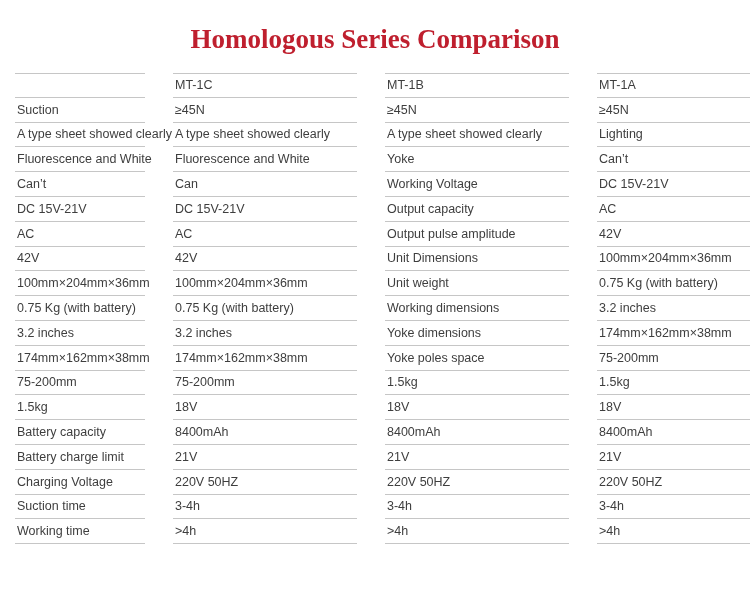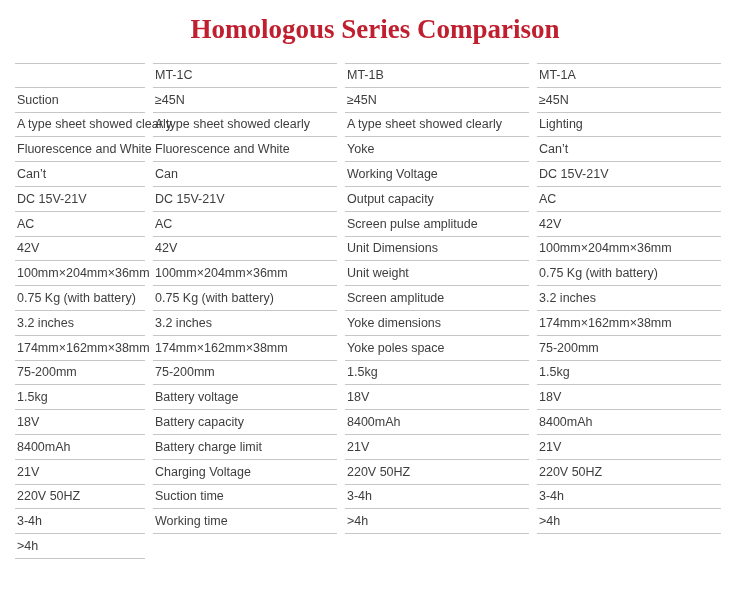--- a/index.html
+++ b/index.html
@@ -10,36 +10,36 @@
   }
   *{box-sizing:border-box;}
   html,body{margin:0;padding:0;}
   body{
     width:750px;height:599px;
     background:var(--bg-color);
     font-family:"Liberation Sans",sans-serif;
     overflow:hidden;
   }
   .title{
-    margin:0;
+    margin:10px;
     padding-top:14px;
     height:34px;
     text-align:center;
     font-family:"Liberation Serif",serif;
     font-weight:bold;
     font-size:27px;
     line-height:30px;
     color:var(--title-color);
     letter-spacing:0px;
   }
   .grid{
     margin:29px 0 0 15px;
     display:grid;
     grid-template-columns:130px 184px 184px 184px;
-    column-gap:8px;
+    column-gap:28px;
     width:721px;
   }
   .cell{
     height:24.8px;
     display:flex;
     align-items:center;
     padding-left:2px;
     border-bottom:1px solid var(--line-color);
     font-size:12.5px;
     color:var(--text-color);
@@ -74,48 +74,47 @@
     <div class="cell value">Can’t</div>
     <div class="cell value">Can</div>
     <div class="cell label">Working Voltage</div>
     <div class="cell value">DC 15V-21V</div>
     <div class="cell value">DC 15V-21V</div>
     <div class="cell value">DC 15V-21V</div>
     <div class="cell label">Output capacity</div>
     <div class="cell value">AC</div>
     <div class="cell value">AC</div>
     <div class="cell value">AC</div>
-    <div class="cell label">Screen pulse amplitude</div>
+    <div class="cell label">Output pulse amplitude</div>
     <div class="cell value">42V</div>
     <div class="cell value">42V</div>
     <div class="cell value">42V</div>
     <div class="cell label">Unit Dimensions</div>
     <div class="cell value">100mm×204mm×36mm</div>
     <div class="cell value">100mm×204mm×36mm</div>
     <div class="cell value">100mm×204mm×36mm</div>
     <div class="cell label">Unit weight</div>
     <div class="cell value">0.75 Kg (with battery)</div>
     <div class="cell value">0.75 Kg (with battery)</div>
     <div class="cell value">0.75 Kg (with battery)</div>
-    <div class="cell label">Screen amplitude</div>
+    <div class="cell label">Working dimensions</div>
     <div class="cell value">3.2 inches</div>
     <div class="cell value">3.2 inches</div>
     <div class="cell value">3.2 inches</div>
     <div class="cell label">Yoke dimensions</div>
     <div class="cell value">174mm×162mm×38mm</div>
     <div class="cell value">174mm×162mm×38mm</div>
     <div class="cell value">174mm×162mm×38mm</div>
     <div class="cell label">Yoke poles space</div>
     <div class="cell value">75-200mm</div>
     <div class="cell value">75-200mm</div>
     <div class="cell value">75-200mm</div>
     <div class="cell value">1.5kg</div>
     <div class="cell value">1.5kg</div>
     <div class="cell value">1.5kg</div>
-    <div class="cell label">Battery voltage</div>
     <div class="cell value">18V</div>
     <div class="cell value">18V</div>
     <div class="cell value">18V</div>
     <div class="cell label">Battery capacity</div>
     <div class="cell value">8400mAh</div>
     <div class="cell value">8400mAh</div>
     <div class="cell value">8400mAh</div>
     <div class="cell label">Battery charge limit</div>
     <div class="cell value">21V</div>
     <div class="cell value">21V</div>

